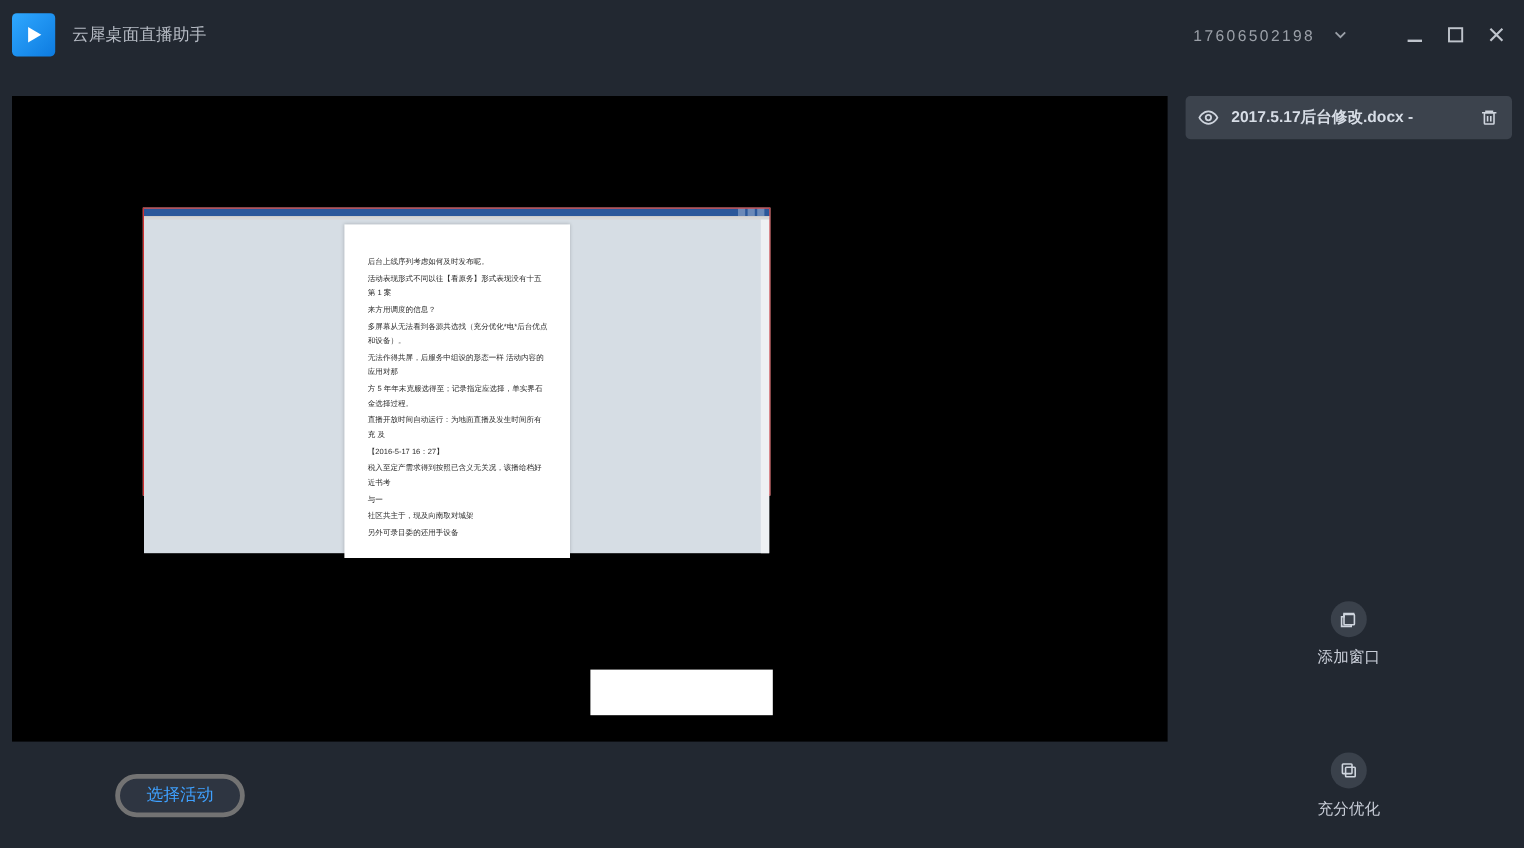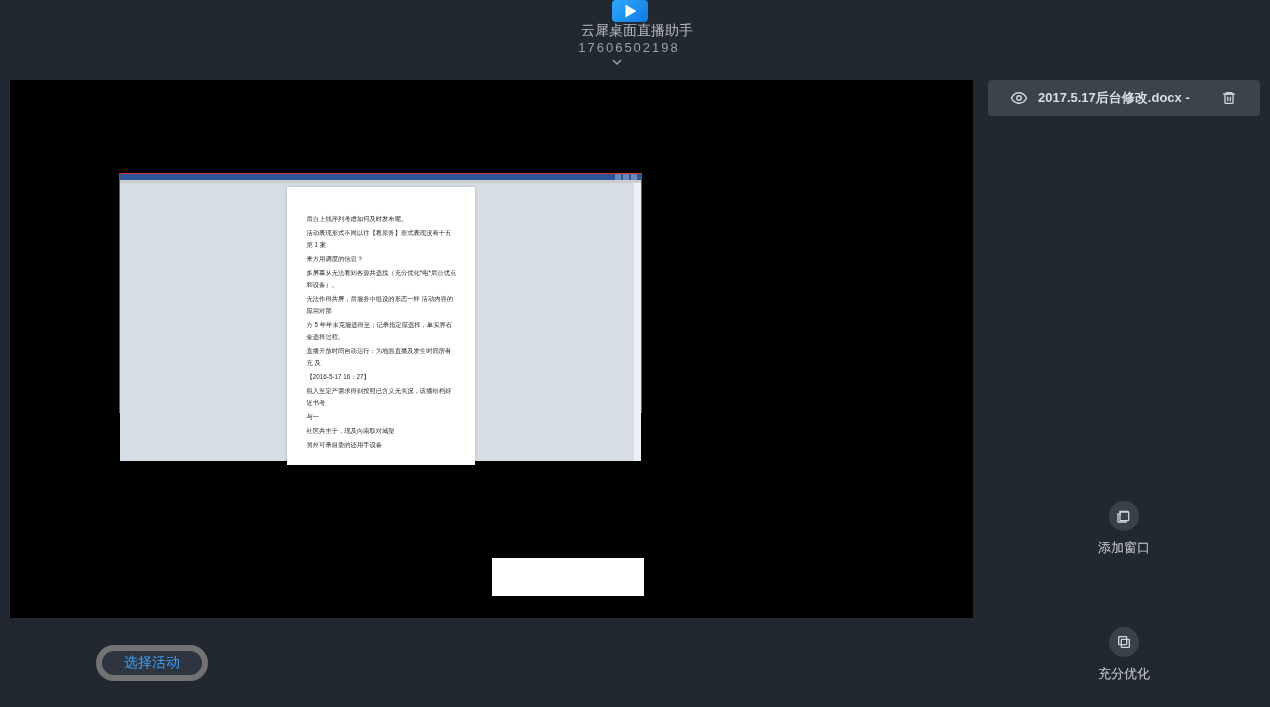--- a/index.html
+++ b/index.html
@@ -9,21 +9,20 @@
     background: #222831;
     color: #c7cdd6;
     font-size: 13px;
   }
   
   .titlebar {
     height: 58px;
     display: flex;
     align-items: center;
     padding: 0 6px 0 10px;
-    flex-direction: column;
   }
   .logo {
     width: 36px; height: 36px;
     background: linear-gradient(135deg,#2fa8ff,#0d7be0);
     border-radius: 4px;
     display: flex; align-items: center; justify-content: center;
     margin-right: 14px;
     position: relative;
   }
   .logo svg { display:block; }
@@ -114,36 +113,36 @@
     background:#fff;
   }
 
   .stage-footer {
     height: 89px;
     display:flex; align-items:center;
     padding-left: 86px;
   }
   .select-activity {
     height:36px; padding:0 22px;
-    border:6px solid #737373;
+    border:4px solid #737373;
     background:#2e3541;
     color:#3fa1ff;
     border-radius:18px;
     font-size:14px;
     cursor:pointer;
   }
 
   
   .side { width:296px; padding: 22px 10px 0 14px; display:flex; flex-direction:column; }
   .source-item {
     height:36px;
     background:#3c434d;
     border-radius:4px;
     display:flex; align-items:center;
-    padding:0 20px;
+    padding:0 8px;
     gap:8px;
     color:#d7dde6;
   }
   .source-item .fname { flex:1; font-size:13px; font-weight:600; white-space:nowrap; overflow:hidden; text-overflow:ellipsis; }
   .icon-btn { width:22px; height:22px; display:flex; align-items:center; justify-content:center; color:#cfd5de; cursor:pointer;}
   .side-spacer { flex:1; }
   .side-actions {
     display:flex; gap:70px;
     justify-content:center;
     padding:0 20px 24px 20px;

